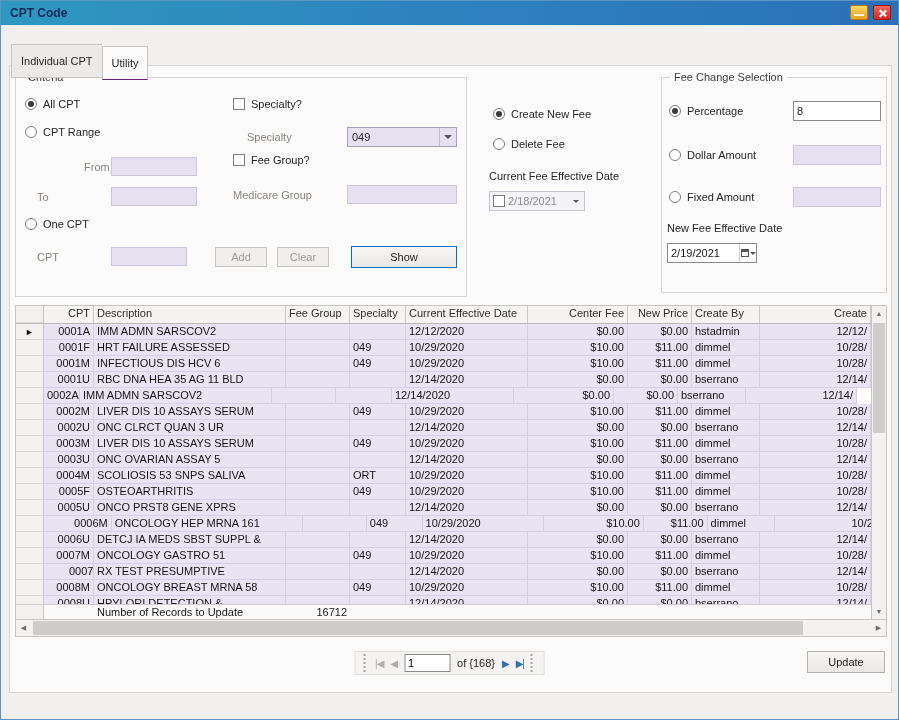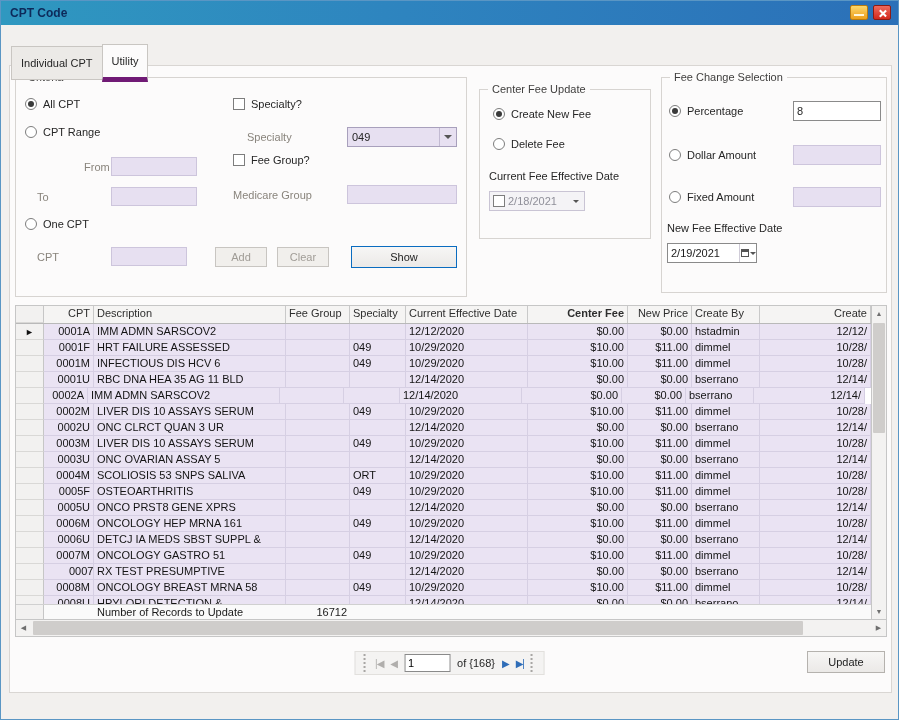--- a/index.html
+++ b/index.html
@@ -17,21 +17,21 @@
   .btn-min{right:30px;background:linear-gradient(#fdd76a,#eda01c);border:1px solid #b97c10;}
   .btn-min .min-bar{position:absolute;left:3px;bottom:3px;width:10px;height:2px;background:#fff6da;}
   .btn-close{right:7px;background:linear-gradient(#ee6a5d,#d3281c);border:1px solid #8e1a12;}
   .x-icon{position:absolute;left:4px;top:3px;width:9px;height:9px;}
   .x-icon::before,.x-icon::after{content:"";position:absolute;left:4px;top:0;width:1.6px;height:9px;background:#fff;}
   .x-icon::before{transform:rotate(45deg);} .x-icon::after{transform:rotate(-45deg);}
   
   .tabs{position:absolute;left:10px;top:43px;display:flex;align-items:flex-end;z-index:3;}
   .tab{box-sizing:border-box;padding:16px 9px;border:1px solid #c9c6c2;display:flex;align-items:center;}
   .tab.inactive{height:19px;background:#eceae7;margin-bottom:2px;border-right:none;}
-  .tab.active{height:22px;background:#fcfbfb;border-bottom:5px solid #701a75;}
+  .tab.active{height:22px;background:#fcfbfb;border-bottom:1px solid #701a75;}
   .tabpage{position:absolute;left:8px;top:64px;width:883px;height:628px;background:#fcfbfb;
     border:1px solid #d9d6d3;box-sizing:border-box;}
   
   .groupbox{position:absolute;border:1px solid #d7d4d1;box-sizing:border-box;}
   .legend{position:absolute;top:-7px;left:8px;background:#fcfbfb;padding:0 4px;color:#3f3e3d;}
   
   .ctl{position:absolute;display:flex;align-items:center;gap:6px;}
   .radio{width:12px;height:12px;border:1px solid #7d7d7d;border-radius:50%;background:#fff;
     box-sizing:border-box;position:relative;flex:0 0 auto;}
   .radio.checked::after{content:"";position:absolute;left:2px;top:2px;width:6px;height:6px;border-radius:50%;background:#3a3a3a;}
@@ -173,23 +173,20 @@
   <div class="btn disabled" style="left:214px;top:246px;width:52px;height:20px;">
     <span>Add</span>
   </div>
   <div class="btn disabled" style="left:276px;top:246px;width:52px;height:20px;">
     <span>Clear</span>
   </div>
   <div class="btn default" style="left:350px;top:245px;width:106px;height:22px;">
     <span>Show</span>
   </div>
 
-  <div class="groupbox" style="left:478px;top:88px;width:172px;height:150px;">
-    <span class="legend">Center Fee Update</span>
-  </div>
   <label class="ctl" style="left:492px;top:107px;">
     <span class="radio checked"></span>
     <span class="lbl">Create New Fee</span>
   </label>
   <label class="ctl" style="left:492px;top:137px;">
     <span class="radio"></span>
     <span class="lbl">Delete Fee</span>
   </label>
   <span class="lbl" style="position:absolute;left:488px;top:169px;">Current Fee Effective Date</span>
   <div class="datepicker dp-disabled" style="left:488px;top:190px;width:96px;">
@@ -228,21 +225,21 @@
   </div>
 
   <div class="grid">
     <div class="grid-header">
         <div class="gcell gsel"></div>
         <div class="gcell ghead" style="width: 50px; text-align: right;">CPT</div>
         <div class="gcell ghead" style="width: 192px; text-align: left;">Description</div>
         <div class="gcell ghead" style="width: 64px; text-align: left;">Fee Group</div>
         <div class="gcell ghead" style="width: 56px; text-align: left;">Specialty</div>
         <div class="gcell ghead" style="width: 122px; text-align: left;">Current Effective Date</div>
-        <div class="gcell ghead" style="width: 100px; text-align: right; font-weight: bold;">Center Fee</div>
+        <div class="gcell ghead" style="width: 100px; text-align: right;">Center Fee</div>
         <div class="gcell ghead" style="width: 64px; text-align: right;">New Price</div>
         <div class="gcell ghead" style="width: 68px; text-align: left;">Create By</div>
         <div class="gcell ghead" style="width: 111px; text-align: right;">Create</div>
       </div>
     <div class="grid-body">
         <div class="grow">
           <div class="gcell gsel">
             <span class="row-arrow"></span>
           </div>
           <div class="gcell gdata" style="width: 50px; text-align: right;">0001A</div>
@@ -286,21 +283,21 @@
           <div class="gcell gdata" style="width: 64px; text-align: left;"></div>
           <div class="gcell gdata" style="width: 56px; text-align: left;"></div>
           <div class="gcell gdata" style="width: 122px; text-align: left;">12/14/2020</div>
           <div class="gcell gdata" style="width: 100px; text-align: right;">$0.00</div>
           <div class="gcell gdata" style="width: 64px; text-align: right;">$0.00</div>
           <div class="gcell gdata" style="width: 68px; text-align: left;">bserrano</div>
           <div class="gcell gdata" style="width: 111px; text-align: right;">12/14/</div>
         </div>
         <div class="grow">
           <div class="gcell gsel"></div>
-          <div class="gcell gdata" style="width: 44px; text-align: right;">0002A</div>
+          <div class="gcell gdata" style="width: 36px; text-align: right;">0002A</div>
           <div class="gcell gdata" style="width: 192px; text-align: left;">IMM ADMN SARSCOV2</div>
           <div class="gcell gdata" style="width: 64px; text-align: left;"></div>
           <div class="gcell gdata" style="width: 56px; text-align: left;"></div>
           <div class="gcell gdata" style="width: 122px; text-align: left;">12/14/2020</div>
           <div class="gcell gdata" style="width: 100px; text-align: right;">$0.00</div>
           <div class="gcell gdata" style="width: 64px; text-align: right;">$0.00</div>
           <div class="gcell gdata" style="width: 68px; text-align: left;">bserrano</div>
           <div class="gcell gdata" style="width: 111px; text-align: right;">12/14/</div>
         </div>
         <div class="grow">
@@ -382,21 +379,21 @@
           <div class="gcell gdata" style="width: 64px; text-align: left;"></div>
           <div class="gcell gdata" style="width: 56px; text-align: left;"></div>
           <div class="gcell gdata" style="width: 122px; text-align: left;">12/14/2020</div>
           <div class="gcell gdata" style="width: 100px; text-align: right;">$0.00</div>
           <div class="gcell gdata" style="width: 64px; text-align: right;">$0.00</div>
           <div class="gcell gdata" style="width: 68px; text-align: left;">bserrano</div>
           <div class="gcell gdata" style="width: 111px; text-align: right;">12/14/</div>
         </div>
         <div class="grow">
           <div class="gcell gsel"></div>
-          <div class="gcell gdata" style="width: 50px; text-align: right;">0006M</div>
+          <div class="gcell gdata" style="width: 68px; text-align: right;">0006M</div>
           <div class="gcell gdata" style="width: 192px; text-align: left;">ONCOLOGY HEP MRNA 161</div>
           <div class="gcell gdata" style="width: 64px; text-align: left;"></div>
           <div class="gcell gdata" style="width: 56px; text-align: left;">049</div>
           <div class="gcell gdata" style="width: 122px; text-align: left;">10/29/2020</div>
           <div class="gcell gdata" style="width: 100px; text-align: right;">$10.00</div>
           <div class="gcell gdata" style="width: 64px; text-align: right;">$11.00</div>
           <div class="gcell gdata" style="width: 68px; text-align: left;">dimmel</div>
           <div class="gcell gdata" style="width: 111px; text-align: right;">10/28/</div>
         </div>
         <div class="grow">

